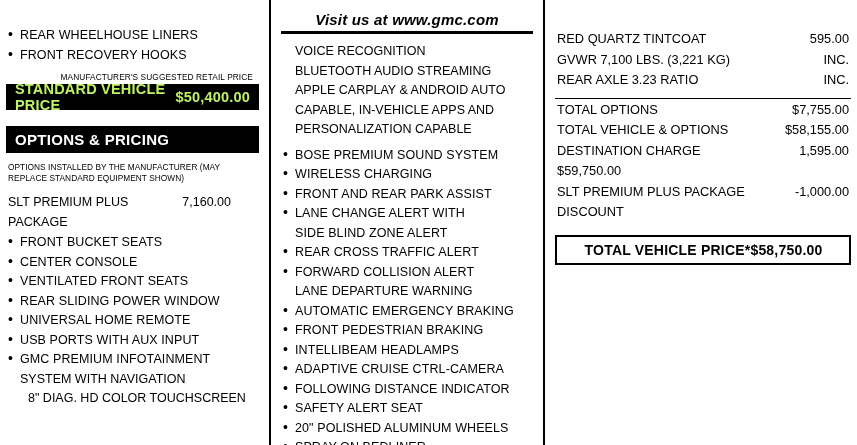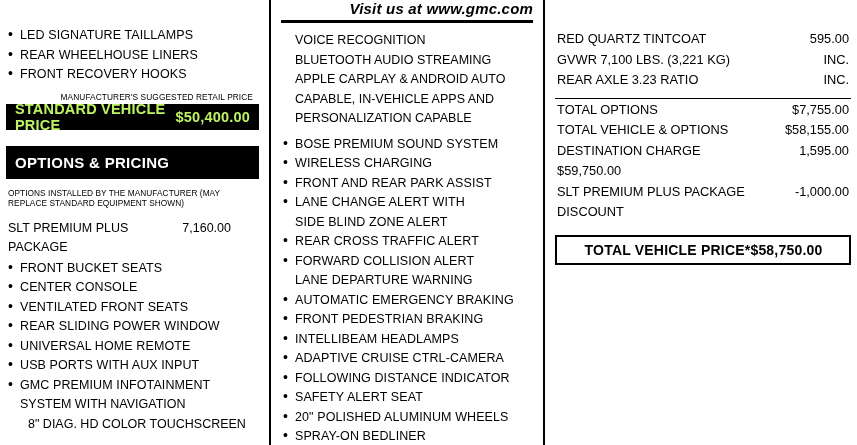--- a/index.html
+++ b/index.html
@@ -89,21 +89,21 @@
     align-items: center;
     justify-content: space-between;
     padding: 0 9px;
     font-weight: bold;
     font-size: 14.5px;
     letter-spacing: 0.2px;
   }
   .section-bar {
     background: #000;
     color: #fff;
-    height: 33px;
+    height: 27px;
     display: flex;
     align-items: center;
     padding: 0 9px;
     font-weight: bold;
     font-size: 15px;
     letter-spacing: 0.3px;
     margin-top: 16px;
   }
   .fineprint {
     font-size: 8.3px;
@@ -124,22 +124,22 @@
   .indent-sub {
     padding-left: 22px;
     font-size: 12.5px;
     line-height: 19.5px;
   }
   
   .mid-header {
     font-style: italic;
     font-weight: bold;
     font-size: 15px;
-    text-align: right;
-    padding: 0 0 3px 0;
+    text-align: center;
+    padding: 11px 0 3px 0;
     letter-spacing: 0.2px;
   }
   .rule {
     border-top: 3px solid #000;
     margin: 0 0 8px 0;
   }
   .mid-top-lines {
     margin-bottom: 6px;
   }
   
@@ -176,21 +176,20 @@
 </style>
 </head>
 <body>
 
 <div class="sheet">
 
   <div class="col col-left">
     <div class="spacer-top"></div>
 
     <ul class="bullets">
-      <li>LED SIGNATURE TAILLAMPS</li>
       <li>REAR WHEELHOUSE LINERS</li>
       <li>FRONT RECOVERY HOOKS</li>
     </ul>
 
     <div class="msrp-caption">MANUFACTURER'S SUGGESTED RETAIL PRICE</div>
 
     <div class="black-bar">
       <span>STANDARD VEHICLE PRICE</span>
       <span>$50,400.00</span>
     </div>

